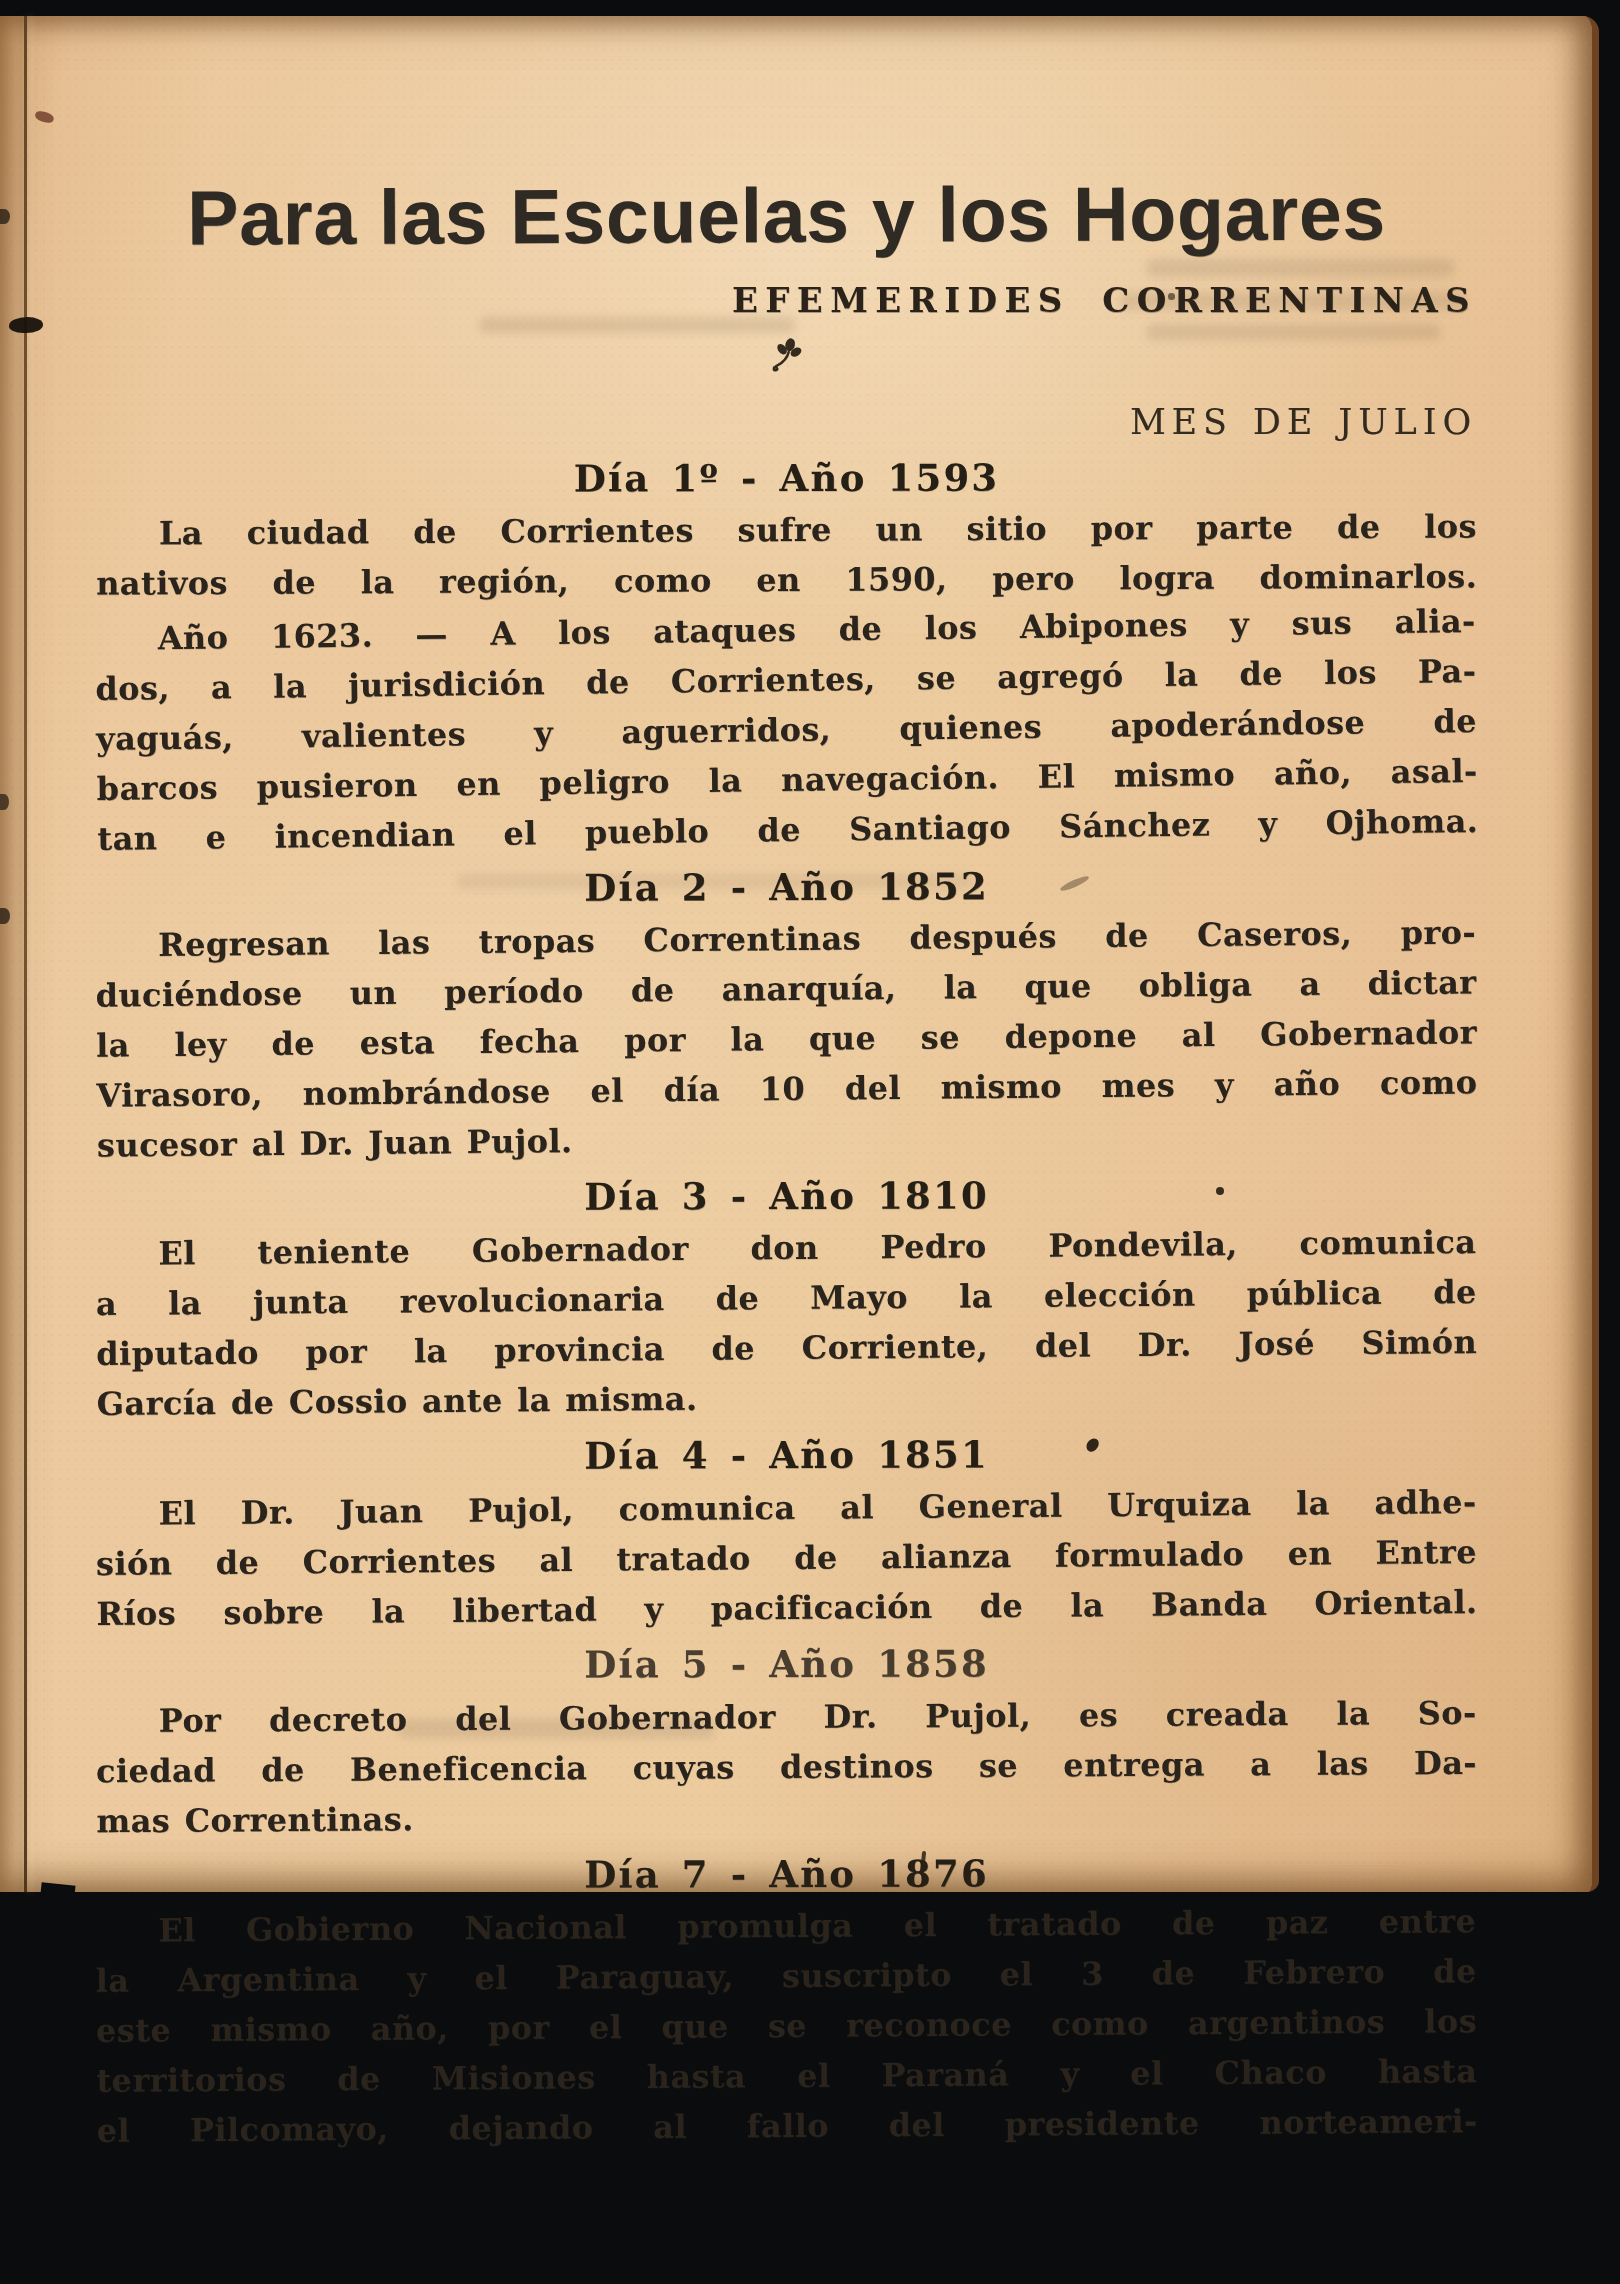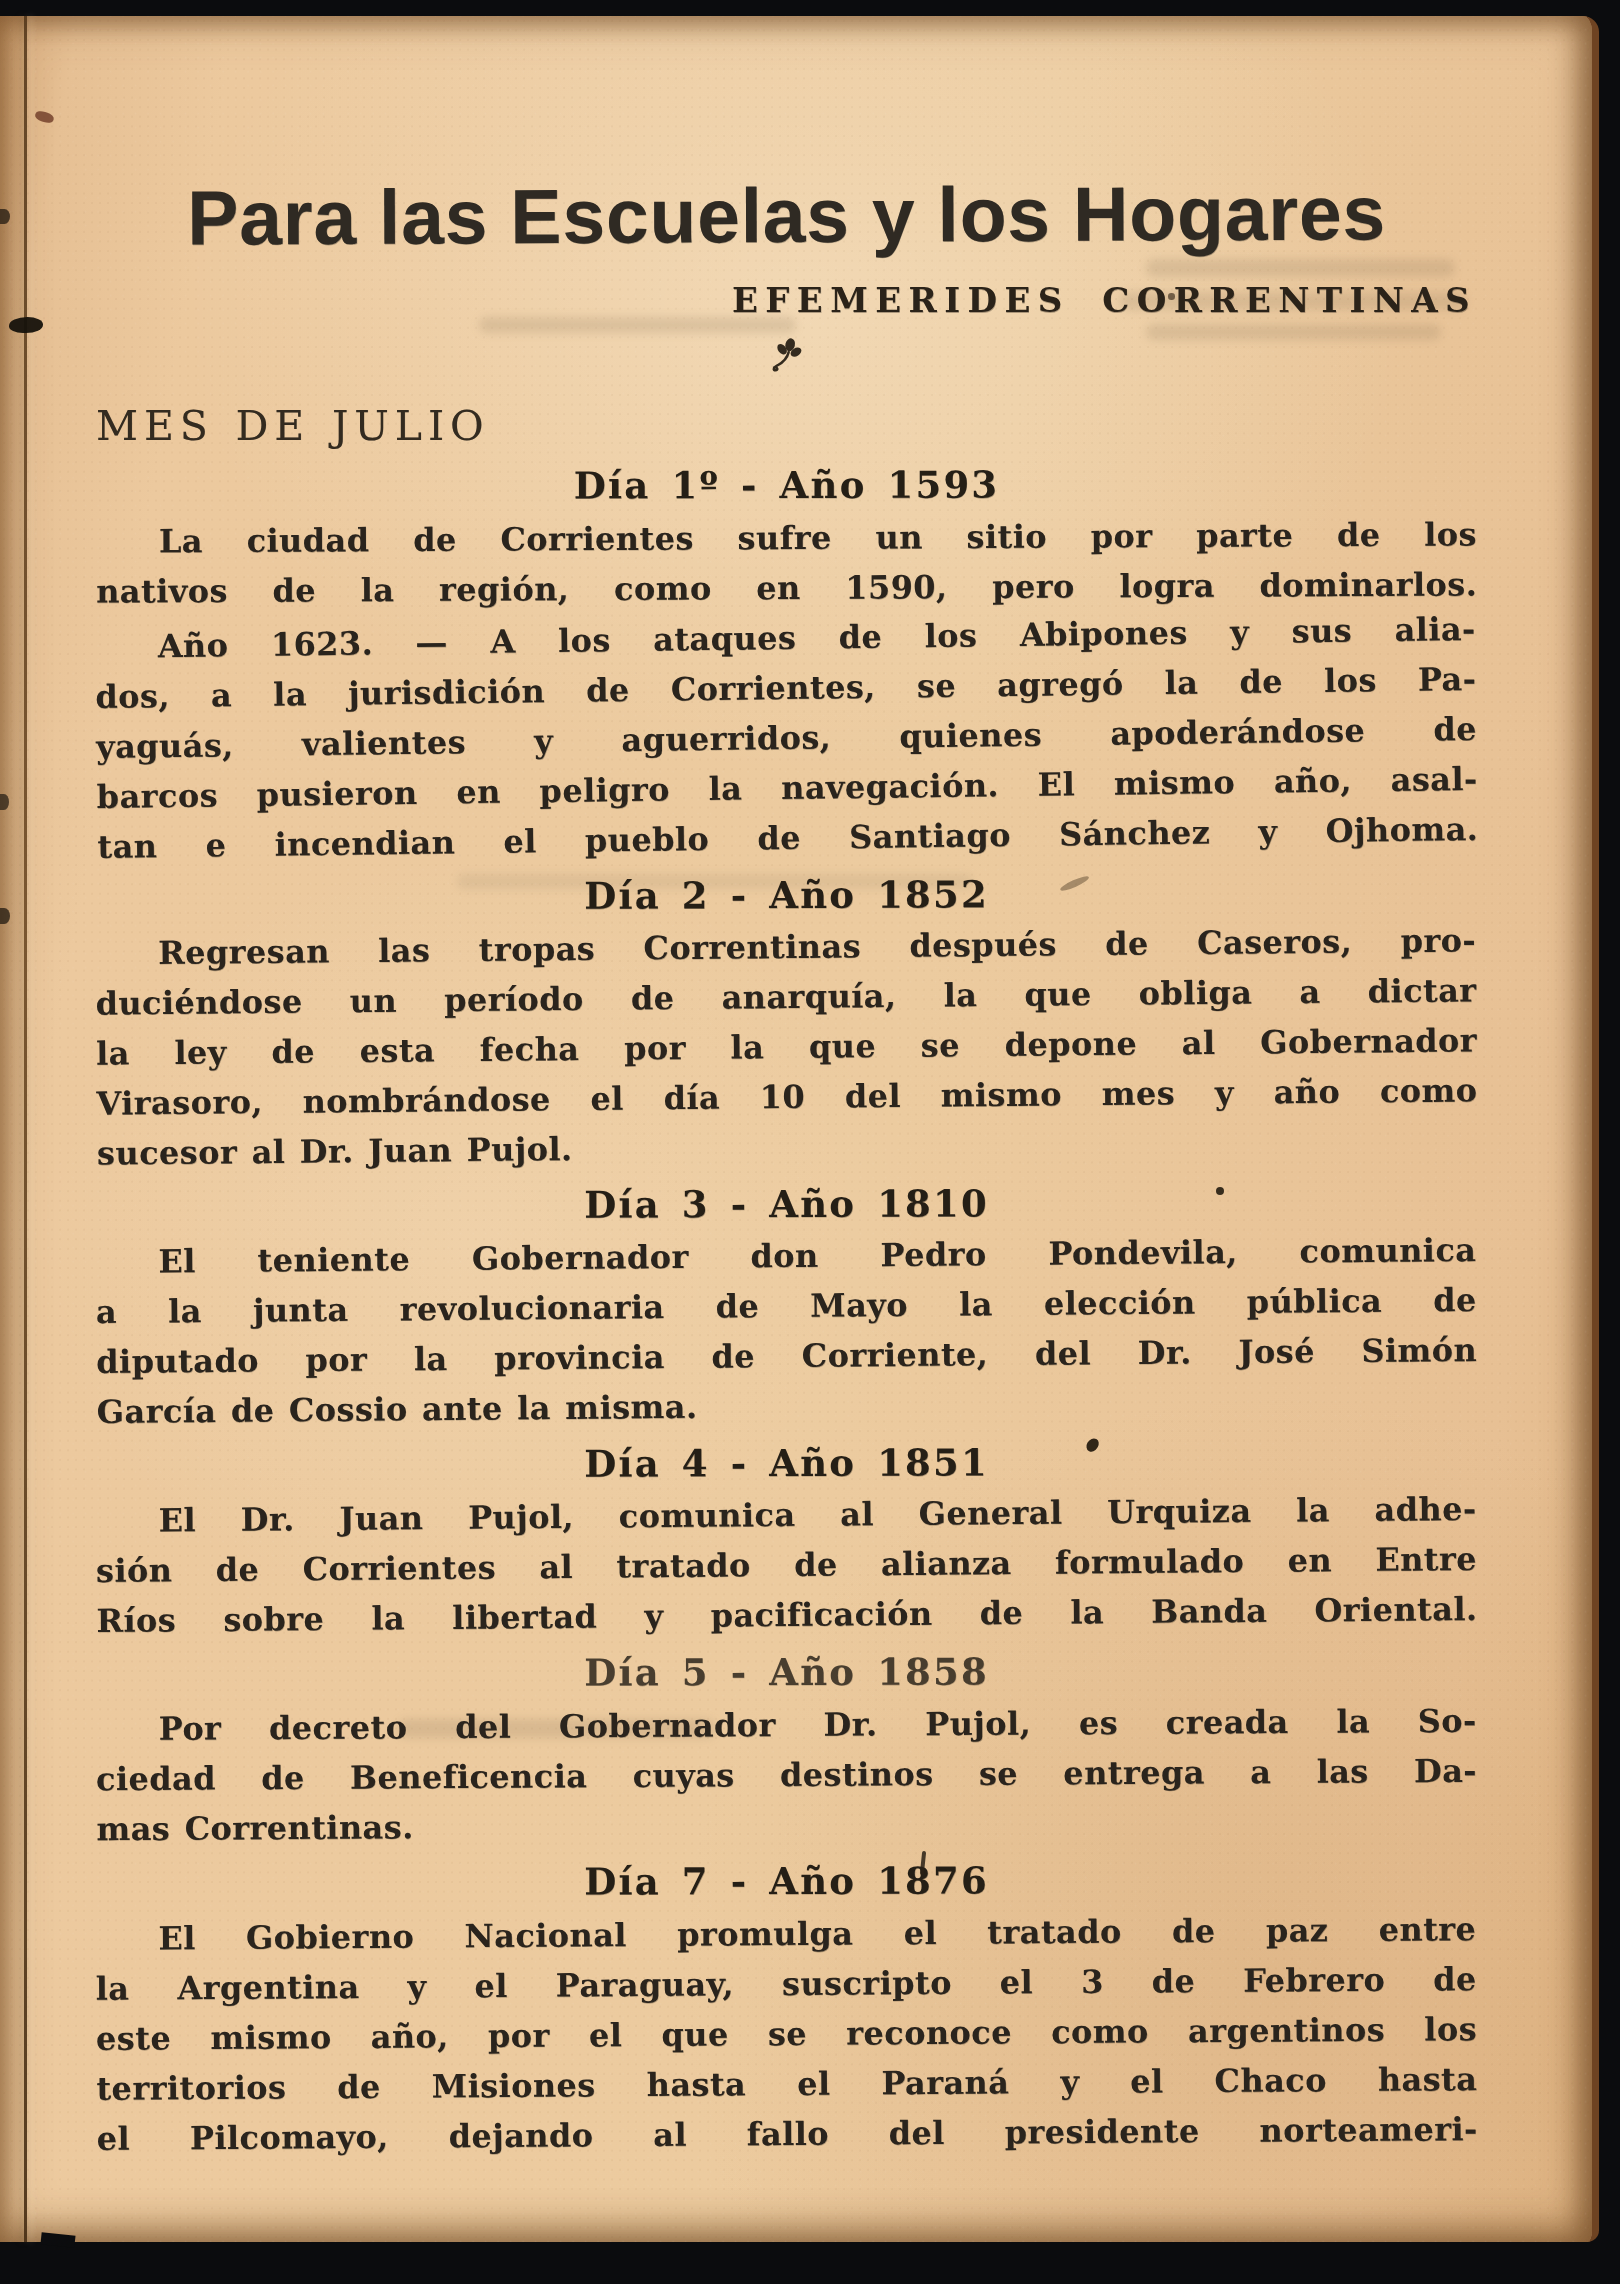--- a/index.html
+++ b/index.html
@@ -4,21 +4,21 @@
 <style>
   html,body{margin:0;padding:0;}
   body{
     width:1621px;height:2284px;
     background:#0b0c0e;
     overflow:hidden;
     position:relative;
     font-family:"DejaVu Serif", serif;
   }
   .page{
-    position:absolute;left:0;top:16px;width:1599px;height:2226px;
+    position:absolute;left:0;top:16px;width:1599px;height:1876px;
     box-sizing:border-box;
     border-right:7.4px solid #6e4322;
     border-radius:0 16px 11.8px 0;
     background:
       radial-gradient(55% 30% at 50% 13%, rgba(255,248,230,.30), rgba(255,248,230,0) 70%),
       radial-gradient(40% 25% at 30% 55%, rgba(255,244,222,.16), transparent 70%),
       radial-gradient(50% 35% at 80% 88%, rgba(190,140,85,.20), transparent 75%),
       linear-gradient(100deg,#d7ab7c 0%,#e6c094 4%,#ecc99e 12%,#eccb9f 55%,#e7c094 88%,#dfb483 100%);
     box-shadow:
       inset 0 0 52px rgba(120,75,35,.30),
@@ -64,22 +64,22 @@
     font-weight:700;font-size:34px;line-height:1.25;
     text-align:right;letter-spacing:7.4px;word-spacing:13.3px;
     color:#2b2319;
     text-shadow:0.4px 0.6px 0 rgba(43,35,25,.35);
   }
   .ornament{
     margin:14.7px auto 0 auto;height:38px;width:44px;text-align:center;
   }
   .month{
     margin:26.5px 0 0 0;
-    font-weight:400;font-size:41px;line-height:1.3;
-    text-align:left;letter-spacing:5.9px;word-spacing:2.9px;
+    font-weight:400;font-size:35px;line-height:1.3;
+    text-align:right;letter-spacing:5.9px;word-spacing:2.9px;
     color:#332b20;
     text-shadow:0.3px 0.4px 0 rgba(51,43,32,.3);
   }
   .day-heading{
     font-weight:700;font-size:37px;line-height:46px;
     margin:8.8px 0 4.4px 0;
     text-align:center;letter-spacing:2.2px;word-spacing:5.9px;
     color:#251f16;
     text-shadow:0.4px 0.6px 0 rgba(37,31,22,.35);
   }

